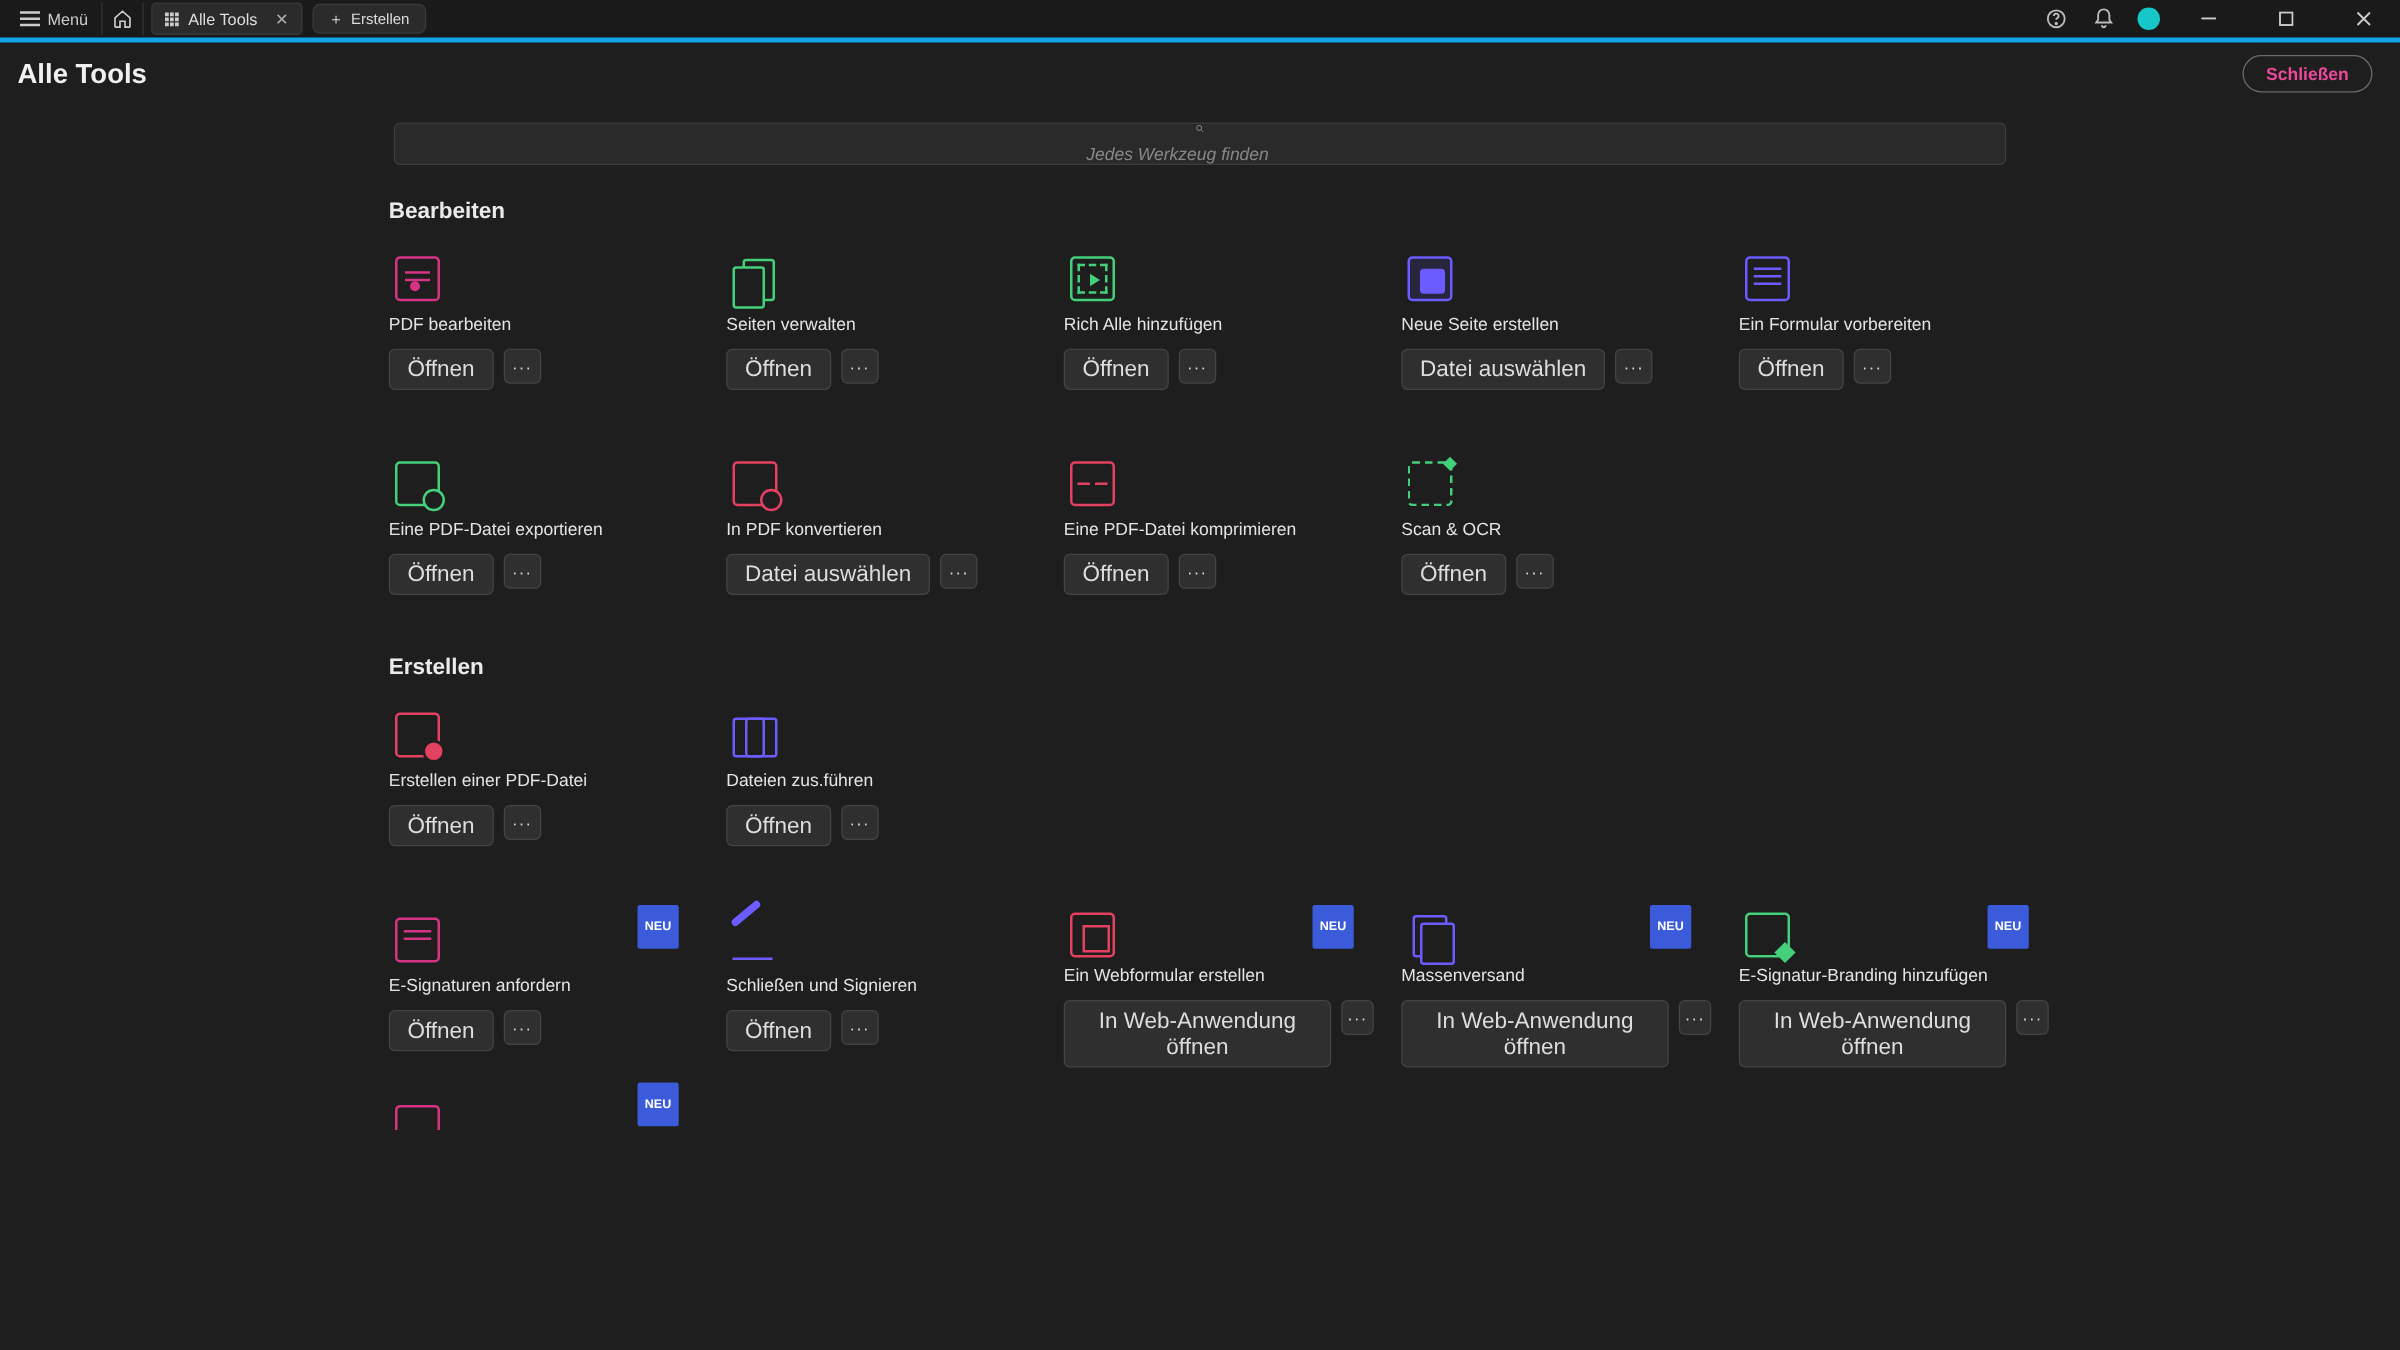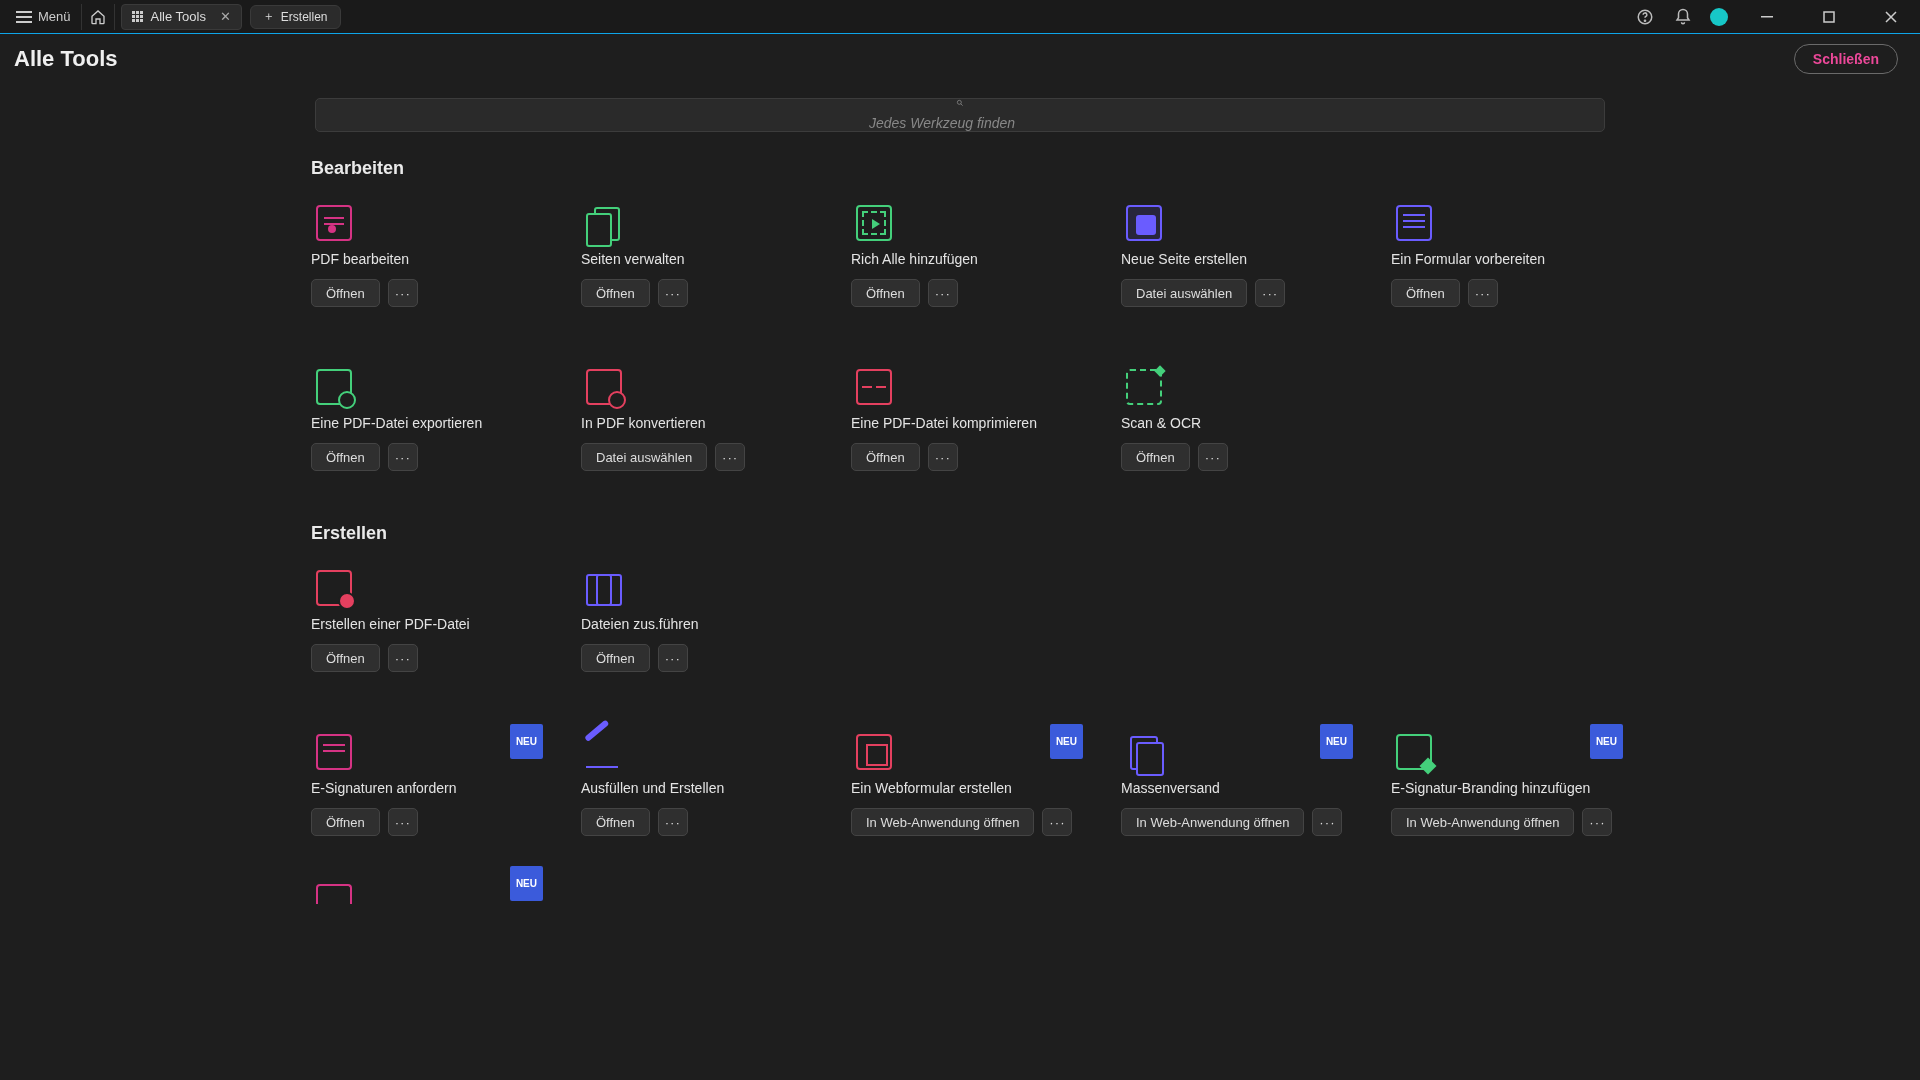--- a/index.html
+++ b/index.html
@@ -11,21 +11,21 @@
     font-size: 13px;
   }
 
   
   .titlebar {
     height: 34px;
     background: #1a1a1a;
     display: flex;
     align-items: center;
     padding: 0 0 0 6px;
-    border-bottom: 1px solid #0ea5e9;
+    border-bottom: 4px solid #0ea5e9;
   }
   .menu-btn {
     display: flex; align-items: center; gap: 6px;
     color: #ccc; font-size: 13px; padding: 4px 10px;
     cursor: pointer;
   }
   .hamburger { width:16px; height:12px; display:inline-flex; flex-direction:column; justify-content:space-between; }
   .hamburger span { height:2px; background:#ccc; }
   .home-btn {
     width:34px; height:26px; display:flex; align-items:center; justify-content:center;
@@ -109,21 +109,21 @@
     height: 120px;
   }
   .tool-icon {
     width:46px; height:44px; margin-bottom:6px;
     display:flex; align-items:center; justify-content:center;
   }
   .tool-name { font-size:14px; color:#e4e4e4; text-align:center; line-height:1.25; min-height:18px; }
   .tool-actions { display:flex; gap:8px; margin-top:10px; }
   .pill {
     background:#2f2f2f; border:1px solid #444; color:#ddd;
-    font-size:13px; padding:5px 14px; border-radius:5px; cursor:pointer;
+    font-size:18px; padding:5px 14px; border-radius:5px; cursor:pointer;
   }
   .more-btn {
     background:#2f2f2f; border:1px solid #444; color:#ddd;
     width:30px; height:28px; border-radius:5px; cursor:pointer;
     display:flex; align-items:center; justify-content:center; letter-spacing:1px;
   }
   .badge {
     position:absolute; top:0; right:22px;
     background:#3b5bdb; color:#fff; font-size:10px; font-weight:700;
     padding:12px 6px; border-radius:2px;
@@ -417,21 +417,21 @@
               <div class="tool-name">E-Signaturen anfordern</div>
               <div class="tool-actions">
                 <button class="pill">Öffnen</button>
                 <button class="more-btn">···</button>
               </div>
             </div>
             <div class="tool-card">
               <div class="tool-icon">
                 <div class="ic ic-fillsign"></div>
               </div>
-              <div class="tool-name">Ausfüllen und Erstellen</div>
+              <div class="tool-name">Schließen und Signieren</div>
               <div class="tool-actions">
                 <button class="pill">Öffnen</button>
                 <button class="more-btn">···</button>
               </div>
             </div>
             <div class="tool-card">
               <div class="badge">NEU</div>
               <div class="tool-icon">
                 <div class="ic ic-webform"></div>
               </div>

